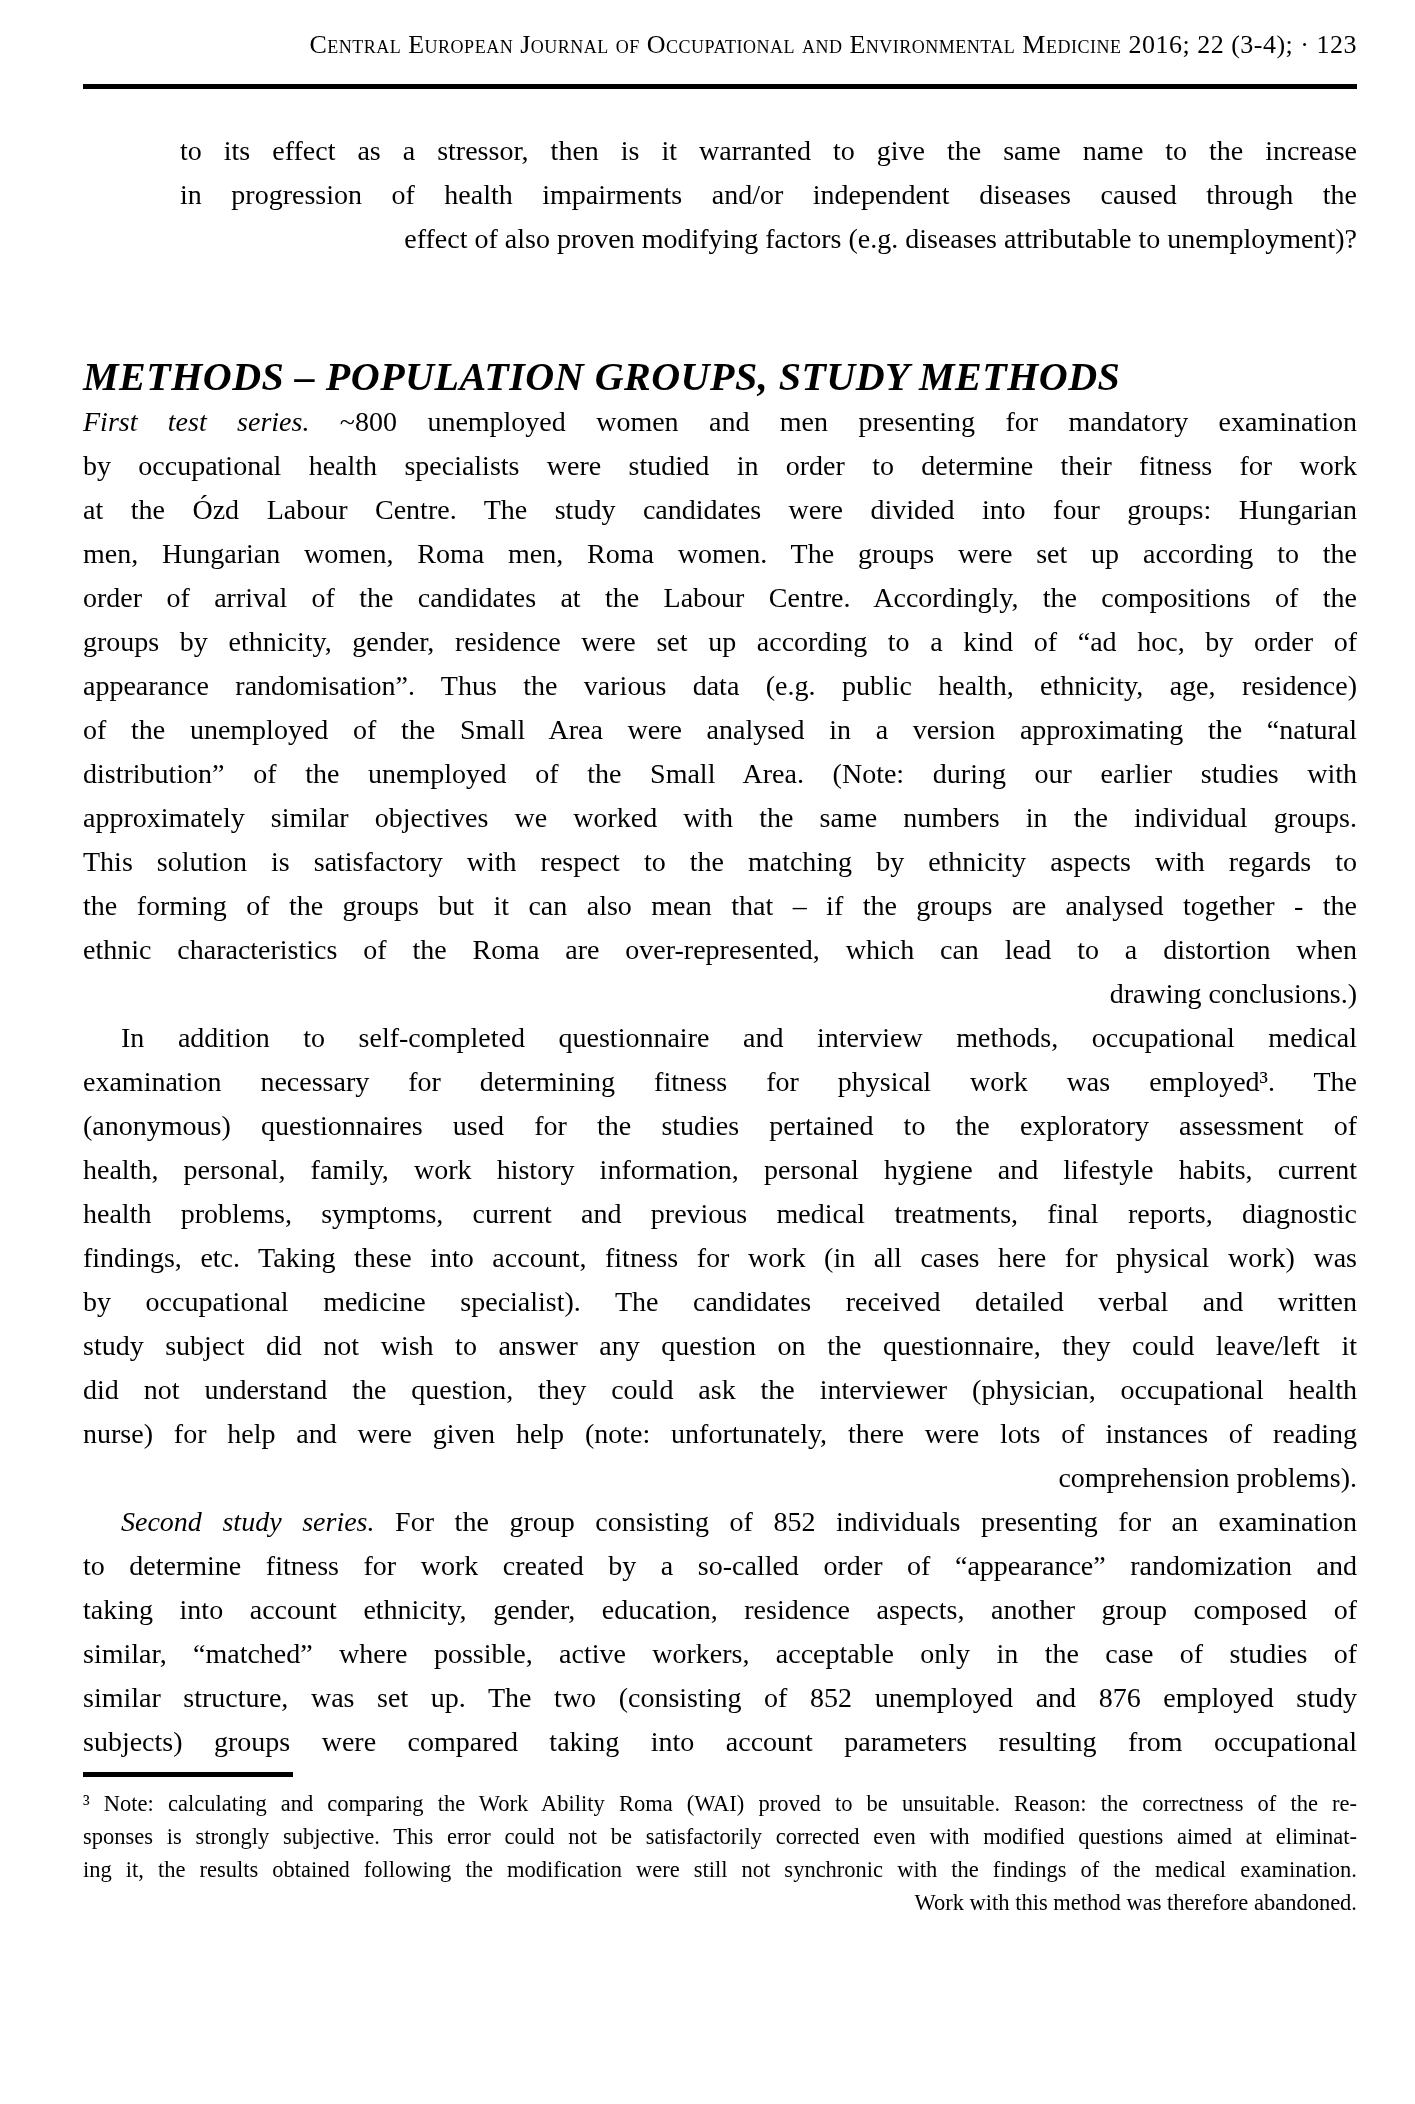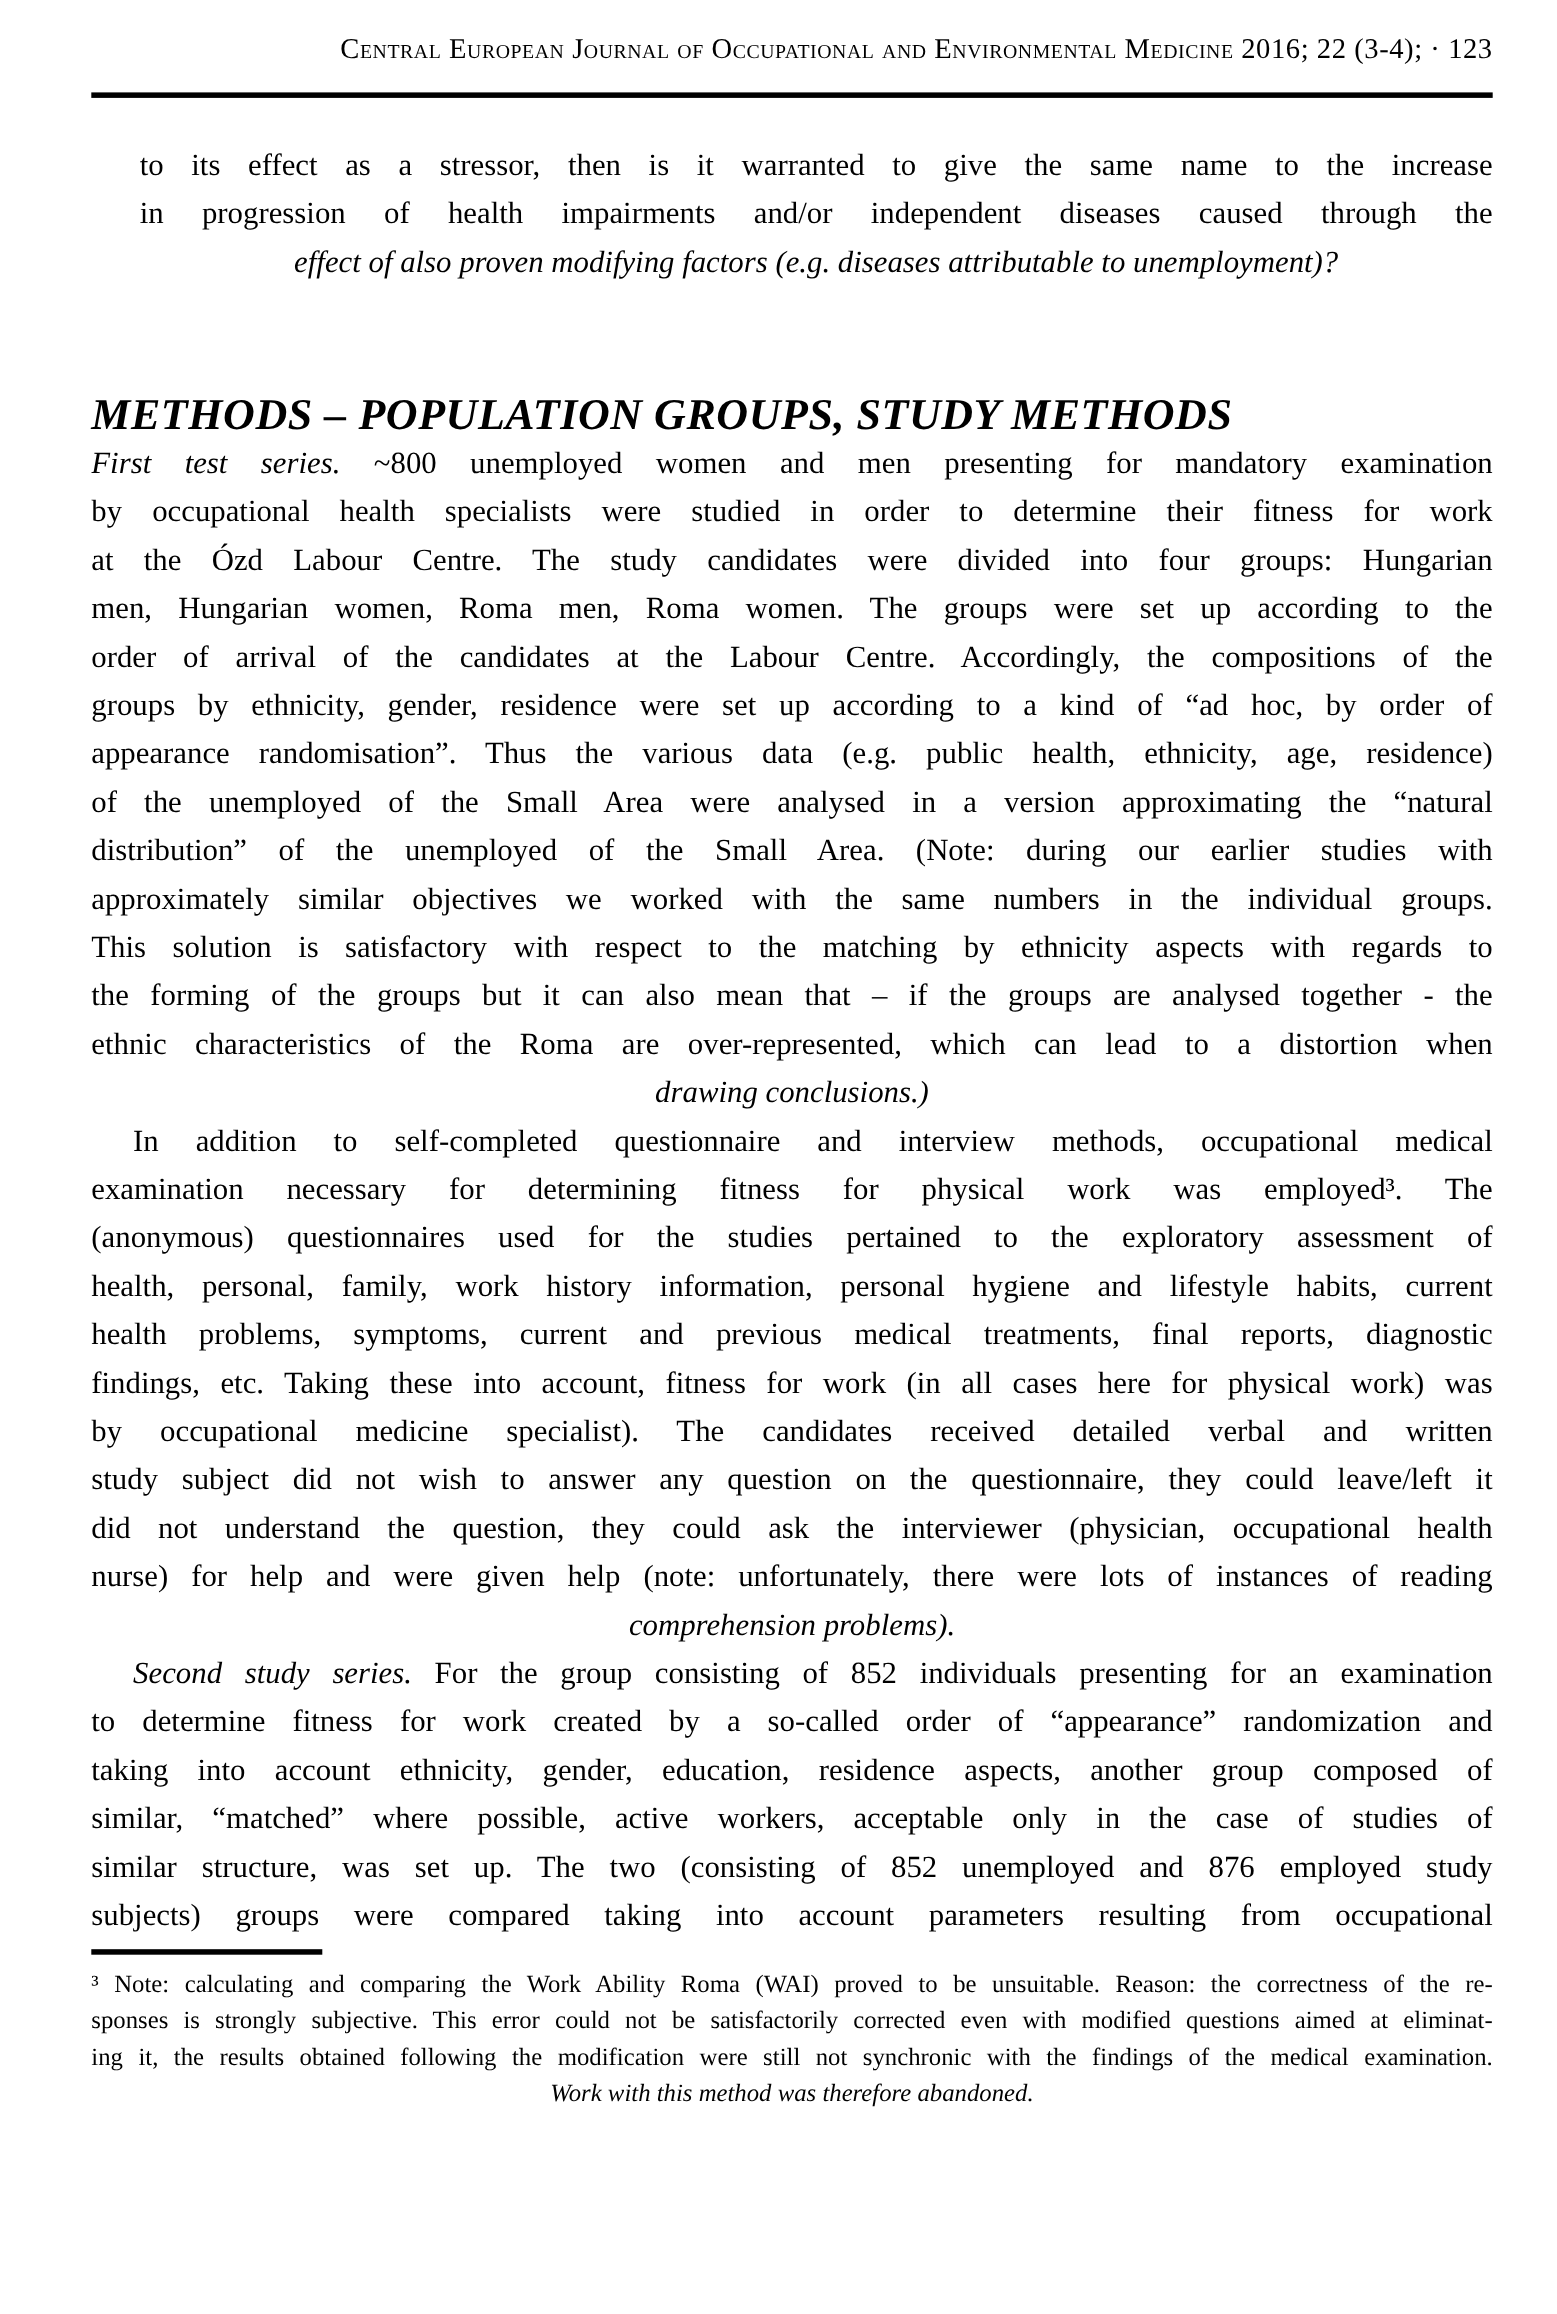--- a/index.html
+++ b/index.html
@@ -25,39 +25,39 @@
     white-space: nowrap;
   }
   .header-rule {
     height: 5px;
     background: #000;
     margin-top: 24px;
   }
   .para { font-size: 28px; }
   .intro-quote {
     margin-top: 40px;
-    margin-left: 44px;
+    margin-left: 97px;
   }
   .section-heading {
     margin: 92px 0 0 0;
     font-size: 40px;
     line-height: 47px;
     font-weight: bold;
     letter-spacing: 0.5px;
     font-style: italic;
   }
   .first-para { }
   .line {
     text-align: justify;
     line-height: 44px;
     height: 44px;
     overflow: hidden;
   }
   .line::after { content: ""; display: inline-block; width: 100%; height: 0; }
-  .line.last { text-align: center; font-style: italic; }
+  .line.last { text-align: right; }
   .line.last::after { content: none; }
   .intro-quote .line { line-height: 44px; height: 44px; }
   .indent { display: inline-block; width: 38px; height: 1px; }
   i { font-style: italic; }
   .footnote-rule {
     width: 210px;
     height: 5px;
     background: #000;
     margin-top: 8px;
   }

